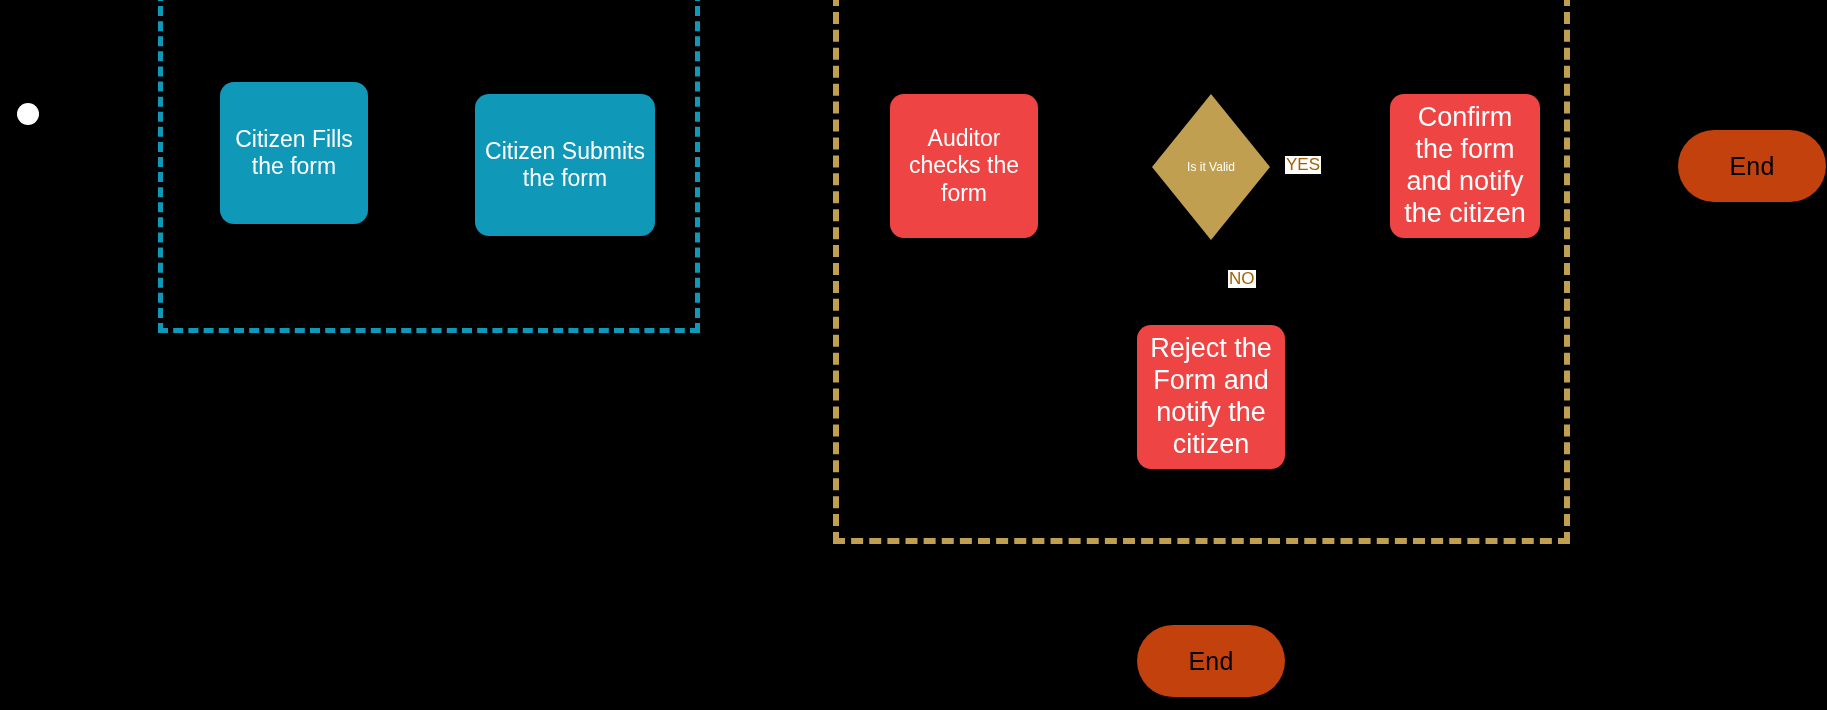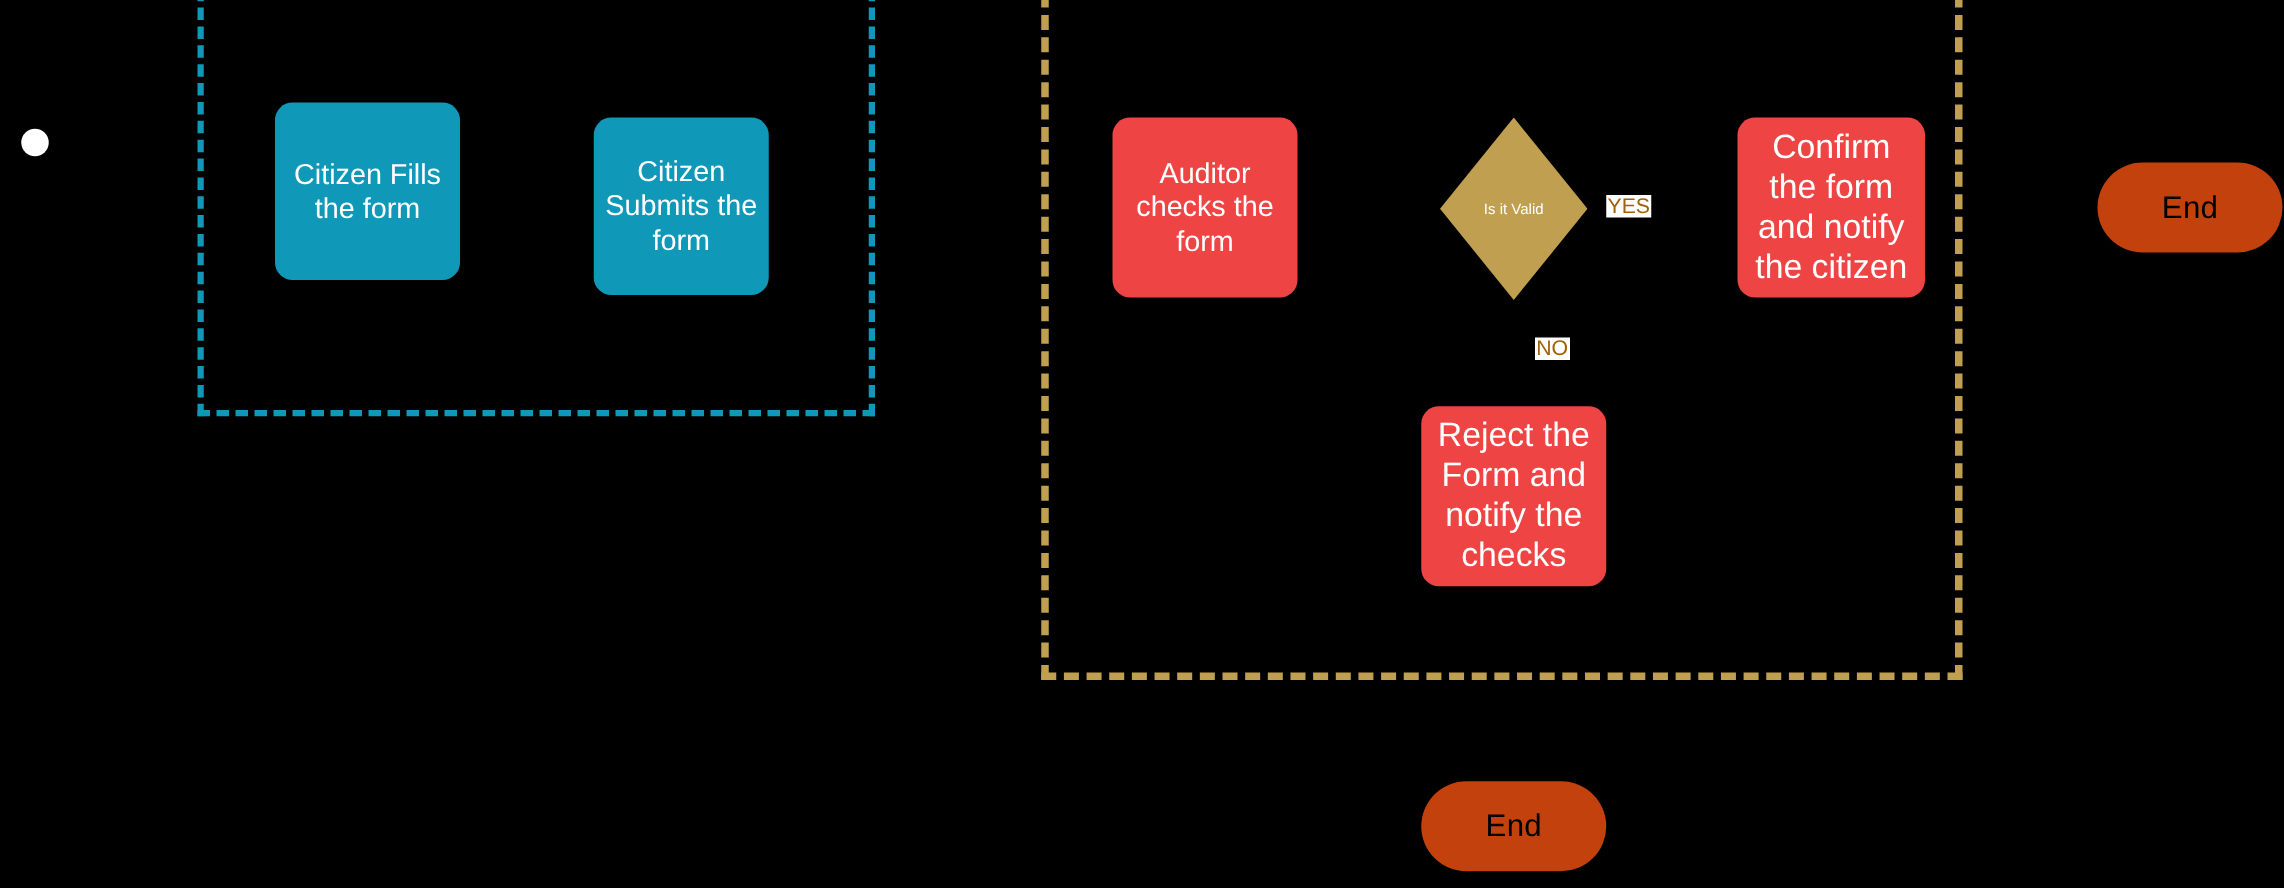--- a/index.html
+++ b/index.html
@@ -130,21 +130,21 @@
   <div class="lane lane-citizen"></div>
 
   <div class="lane lane-auditor"></div>
 
   <div class="start-event" style="left:17px; top:103px; width:22px; height:22px;"></div>
 
   <div class="node task blue fs-23" style="left:220px; top:82px; width:148px; height:142px;">
     <span class="label">Citizen Fills the form</span>
   </div>
 
-  <div class="node task blue fs-23" style="left:475px; top:94px; width:140px; height:142px;">
+  <div class="node task blue fs-23" style="left:475px; top:94px; width:180px; height:142px;">
     <span class="label">Citizen Submits the form</span>
   </div>
 
   <div class="node task gold fs-23" style="left:890px; top:94px; width:148px; height:144px;">
     <span class="label">Auditor checks the form</span>
   </div>
 
   <div class="decision" style="left:1152px; top:94px; width:118px; height:146px;">
     <svg width="118" height="146" viewBox="0 0 118 146">
       <polygon points="59,0 118,73 59,146 0,73" fill="#C0A050"></polygon>
@@ -154,21 +154,21 @@
 
   <div class="edge-label" style="left:1285px; top:156px;">YES</div>
 
   <div class="edge-label" style="left:1228px; top:270px;">NO</div>
 
   <div class="node task gold fs-22" style="left:1390px; top:94px; width:150px; height:144px;">
     <span class="label">Confirm the form and notify the citizen</span>
   </div>
 
   <div class="node task gold fs-22" style="left:1137px; top:325px; width:148px; height:144px;">
-    <span class="label">Reject the Form and notify the checks</span>
+    <span class="label">Reject the Form and notify the citizen</span>
   </div>
 
   <div class="end-event" style="left:1678px; top:130px; width:148px; height:72px;">
     <span>End</span>
   </div>
 
   <div class="end-event" style="left:1137px; top:625px; width:148px; height:72px;">
     <span>End</span>
   </div>
 

